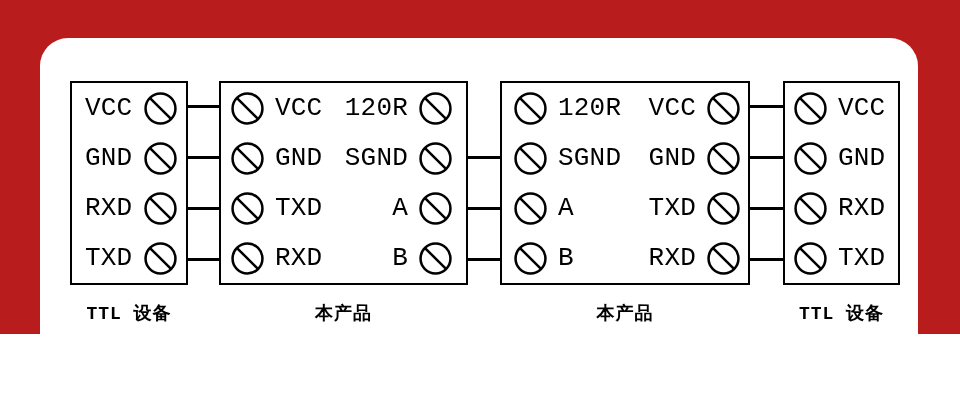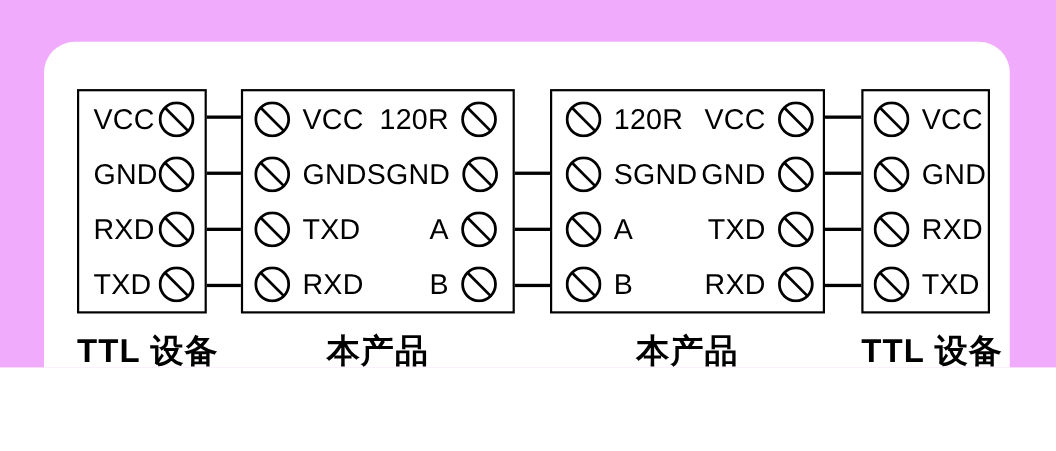--- a/index.html
+++ b/index.html
@@ -1,21 +1,21 @@
 <!DOCTYPE html>
 <html><head>
 <meta charset="utf-8">
 <style>
   html, body { margin: 0; padding: 0; }
   .stage {
     position: relative;
     width: 960px;
     height: 334px;
-    background: #f0abfc;
-    font-family: Liberation Sans, sans-serif;
+    background: #b91c1c;
+    font-family: Liberation Mono, monospace;
     color: #000;
     overflow: hidden;
   }
   .card {
     position: absolute;
     left: 40px; top: 38px;
     width: 878px; height: 324px;
     background: #ffffff;
     border-radius: 28px;
   }
@@ -43,21 +43,21 @@
     font-weight: 500;
     letter-spacing: 0.2px;
     white-space: nowrap;
     line-height: 1;
   }
   .ticon { display: inline-flex; width: 33px; height: 33px; flex: 0 0 auto; }
   .wire { position: absolute; height: 2.5px; background: #000; }
   .caption {
     position: absolute;
     top: 305px;
-    font-size: 30px;
+    font-size: 18px;
     font-weight: 600;
     text-align: center;
     letter-spacing: 1px;
     white-space: nowrap;
     line-height: 1;
   }
   .c1 { left: 70px;  width: 118px; }
   .c2 { left: 219px; width: 249px; }
   .c3 { left: 500px; width: 250px; }
   .c4 { left: 783px; width: 117px; }

